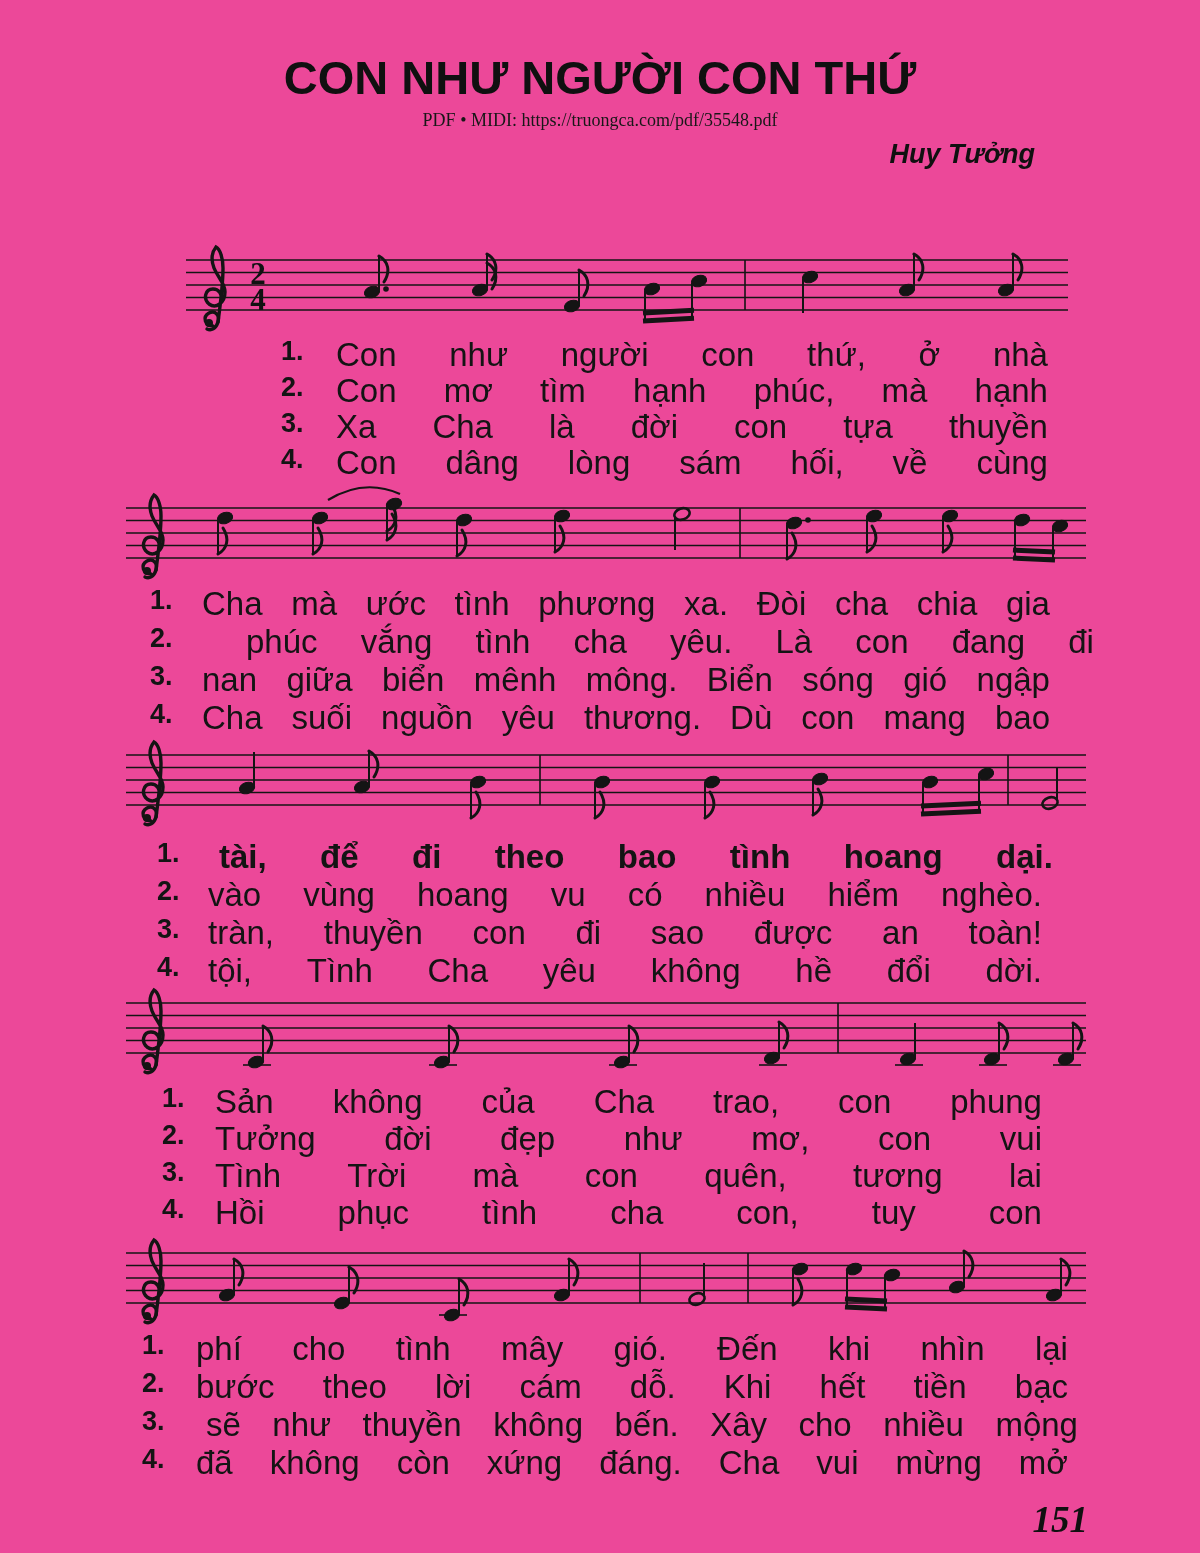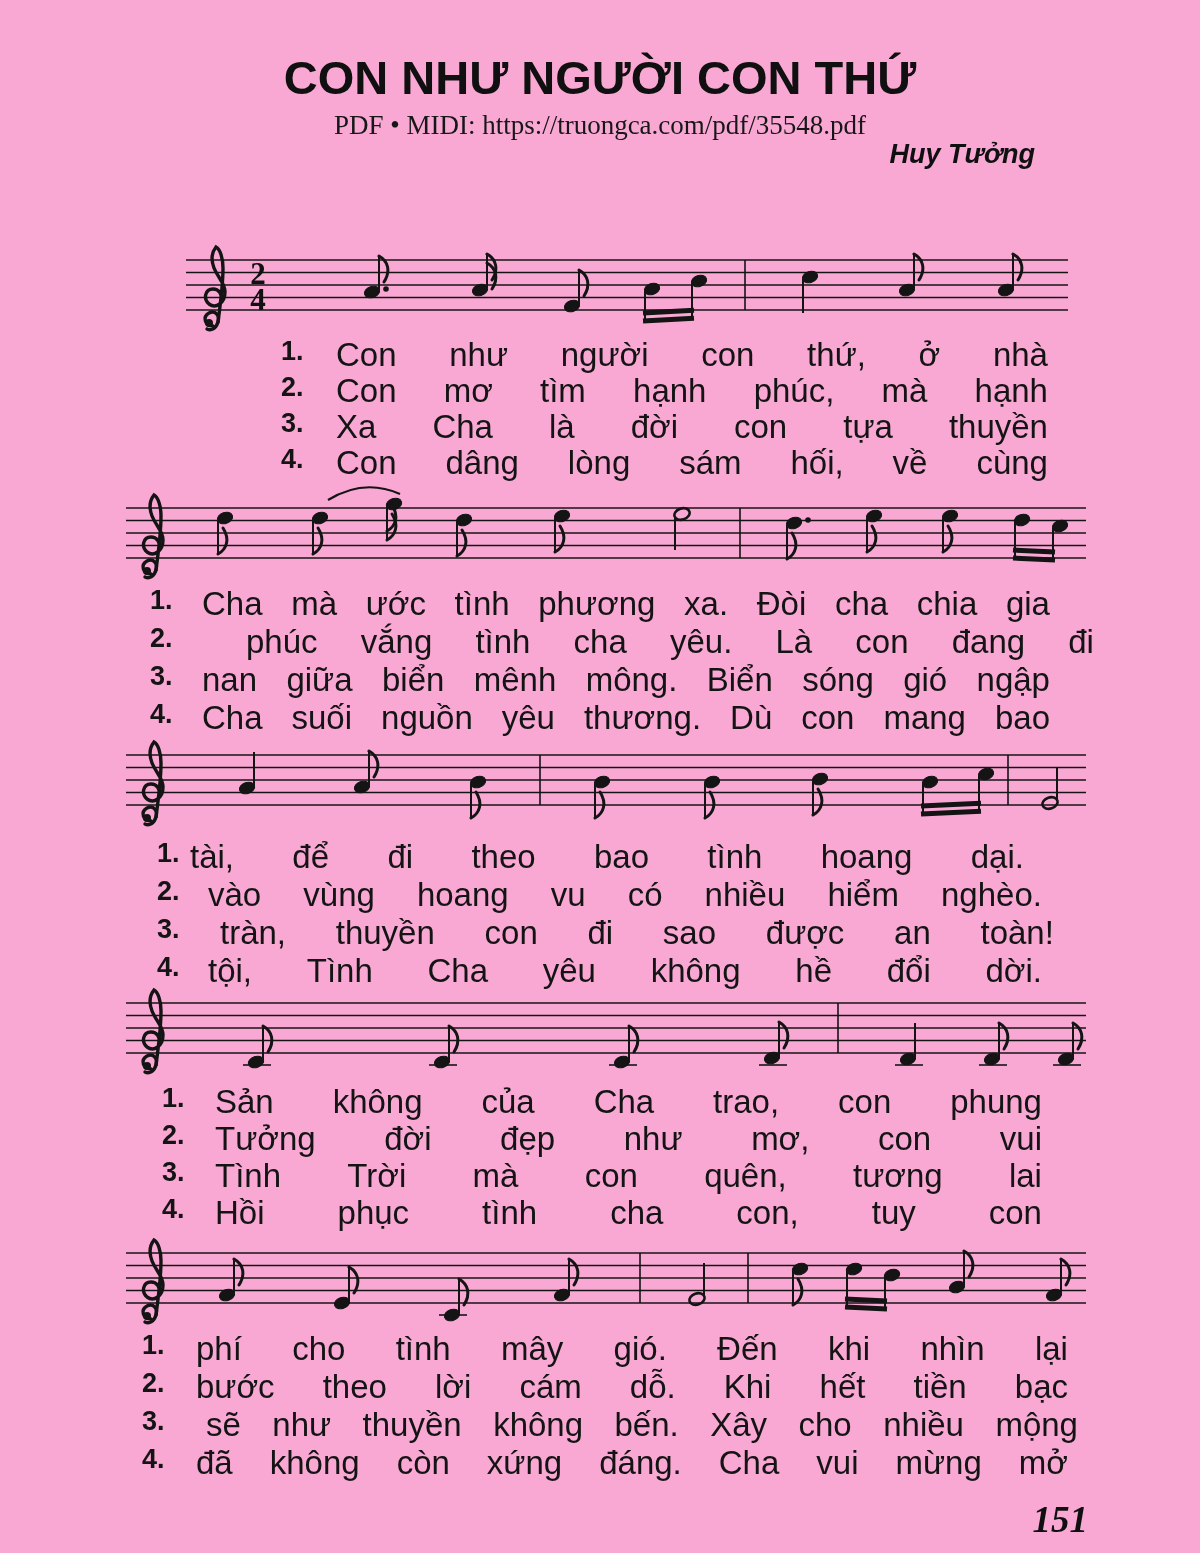--- a/index.html
+++ b/index.html
@@ -1,21 +1,21 @@
 <!DOCTYPE html>
 <html><head>
 <meta charset="utf-8">
 <style>
   html,body{margin:0;padding:0;background:#e8e8e8;}
-  #page{position:relative;width:1200px;height:1553px;background:#f9a8d4;margin:0 auto;
+  #page{position:relative;width:1200px;height:1553px;background:#ec4899;margin:0 auto;
         font-family:"Liberation Sans",sans-serif;color:#141414;overflow:hidden;}
   .hdr-title{position:absolute;top:50px;left:0;width:100%;text-align:center;
         font-size:47px;font-weight:800;letter-spacing:0px;color:#101010;}
   .hdr-link{position:absolute;top:110px;left:0;width:100%;text-align:center;
-        font-family:"Liberation Serif",serif;font-size:27px;color:#171717;}
+        font-family:"Liberation Serif",serif;font-size:18px;color:#171717;}
   .hdr-composer{position:absolute;top:139px;right:165px;font-size:27px;
         font-weight:bold;font-style:italic;color:#101010;}
   .inspiration{position:absolute;top:198px;left:248px;font-size:25px;color:#222;}
   svg.staff{position:absolute;left:0;width:1200px;height:140px;}
   .tsig{font-family:"Liberation Serif",serif;font-size:31px;font-weight:bold;text-anchor:middle;fill:#111;}
   .lyrics{position:absolute;left:0;width:1200px;}
   .lyr-row{position:relative;width:1200px;}
   .vnum{position:absolute;top:0;font-weight:bold;font-size:27px;}
   .wline{position:absolute;top:0;display:flex;justify-content:space-between;font-size:33px;}
   .wline span{white-space:nowrap;}
@@ -266,21 +266,21 @@
       <line x1="923" y1="69" x2="923" y2="99" stroke="#141414" stroke-width="2"></line>
       <line x1="979" y1="61" x2="979" y2="96.2" stroke="#141414" stroke-width="2"></line>
       <line x1="921" y1="99" x2="981" y2="96.2" stroke="#141414" stroke-width="5"></line>
       <line x1="921" y1="91" x2="981" y2="88.2" stroke="#141414" stroke-width="5"></line>
       <ellipse cx="1050" cy="88" rx="7.8" ry="5.6" transform="rotate(-18 1050 88)" fill="none" stroke="#141414" stroke-width="2.6"></ellipse>
       <line x1="1057" y1="86" x2="1057" y2="52" stroke="#141414" stroke-width="2"></line>
     </svg>
   <div class="lyrics" style="top: 838px;">
       <div class="lyr-row" style="height: 38px;">
         <span class="vnum" style="left: 157px;">1.</span>
-        <div class="wline" style="left: 190px; width: 834px;">
+        <div class="wline" style="left: 219px; width: 834px; font-weight: bold;">
           <span>tài,</span>
           <span>để</span>
           <span>đi</span>
           <span>theo</span>
           <span>bao</span>
           <span>tình</span>
           <span>hoang</span>
           <span>dại.</span>
         </div>
       </div>
@@ -292,21 +292,21 @@
           <span>hoang</span>
           <span>vu</span>
           <span>có</span>
           <span>nhiều</span>
           <span>hiểm</span>
           <span>nghèo.</span>
         </div>
       </div>
       <div class="lyr-row" style="height: 38px;">
         <span class="vnum" style="left: 157px;">3.</span>
-        <div class="wline" style="left: 220px; width: 834px;">
+        <div class="wline" style="left: 208px; width: 834px;">
           <span>tràn,</span>
           <span>thuyền</span>
           <span>con</span>
           <span>đi</span>
           <span>sao</span>
           <span>được</span>
           <span>an</span>
           <span>toàn!</span>
         </div>
       </div>

